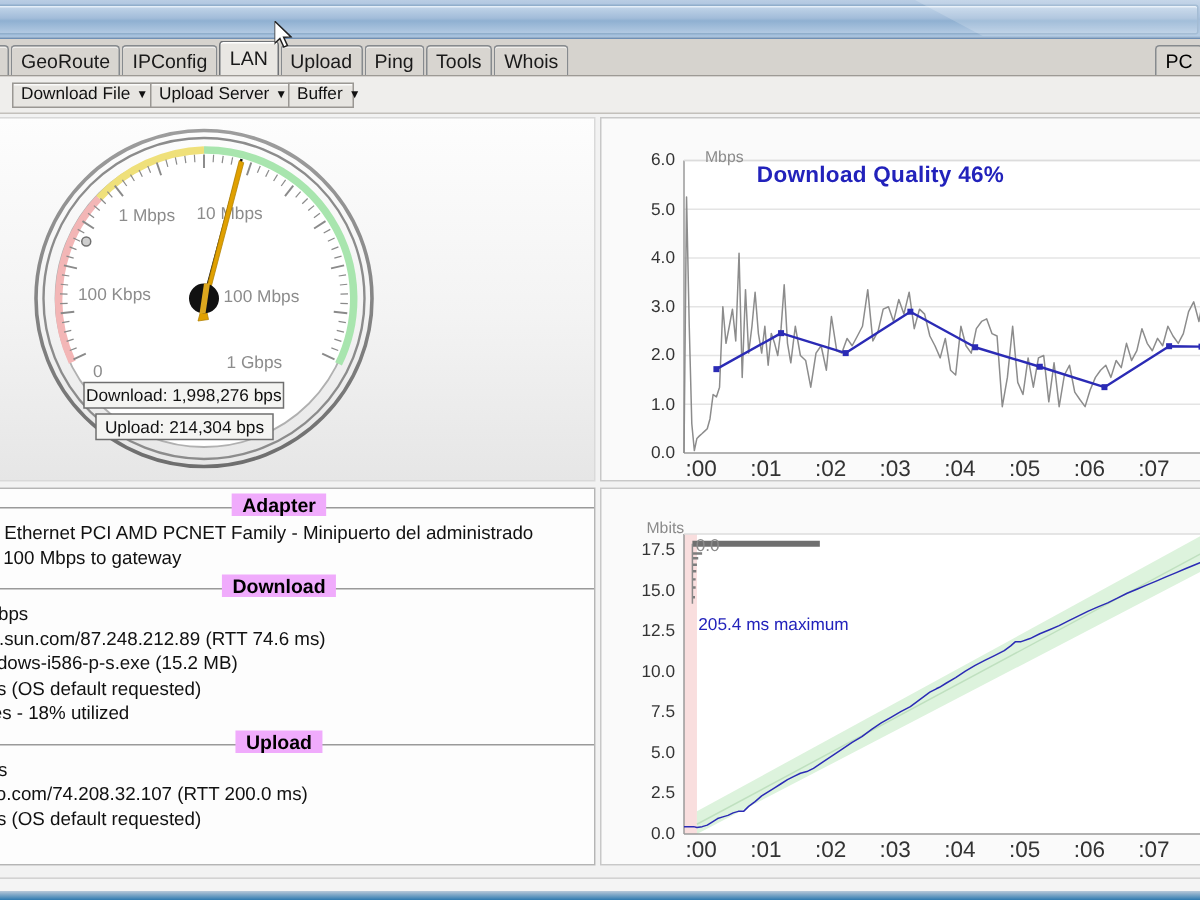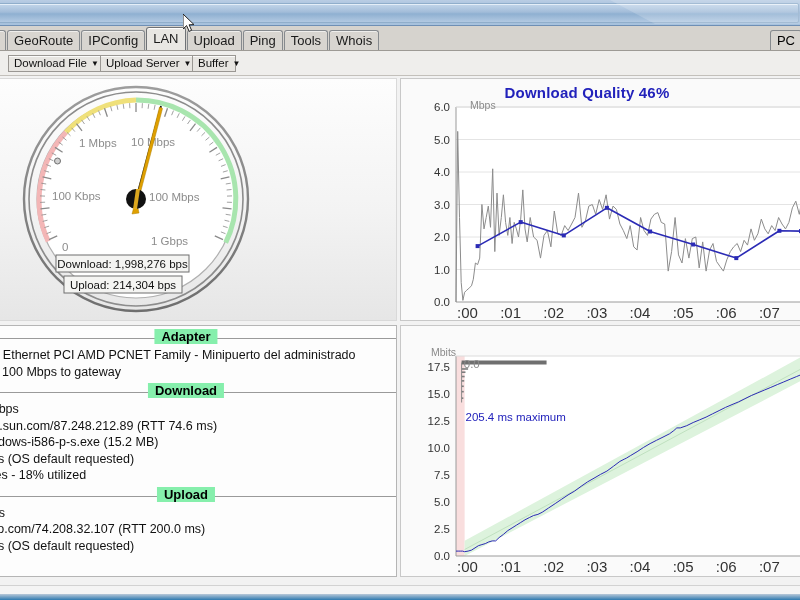--- a/index.html
+++ b/index.html
@@ -65,21 +65,21 @@
                  border:1px solid #d9d9d9; }
   .gauge-wrap { position:absolute; left:40px; top:4px; width:240px; height:235px; }
 
   
   .details { position:absolute; left:3px; top:249px; width:422px; height:252px;
              background:#fdfdfd; border:1px solid #b5b5b5; overflow:hidden; }
   .sect { position:relative; height:18px; margin-top:3px; }
   .sect-line { position:absolute; left:0; top:9px; width:100%; height:1px;
                background:#9a9a9a; }
   .sect-label { position:absolute; left:50%; top:0; transform:translateX(-50%);
-                background:#86efac; padding:0 7px; font-weight:bold; font-size:13px; color:#000; }
+                background:#f0abfc; padding:0 7px; font-weight:bold; font-size:13px; color:#000; }
   .dline { font-size:12.5px; line-height:16.5px; white-space:nowrap; color:#111;
            margin-left:-28px; padding-left:0; }
   .dlines { padding:0 0 0 2px; }
 
   
   .chart-panel { position:absolute; background:#fafafa; border:1px solid #c8c8c8; }
   #chart-top    { left:428px; top:2px;   width:402px; height:243px; }
   #chart-bottom { left:428px; top:249px; width:402px; height:252px; }
   .chart-title { position:absolute; left:0; right:0; top:5px; text-align:center;
                  color:#2222bb; font-size:15px; font-weight:bold; letter-spacing:.2px; }
@@ -272,21 +272,21 @@
           </div>
           <div class="dlines">
             <div class="dline">4,304 bps</div>
             <div class="dline">ww.ipjudo.com/74.208.32.107 (RTT 200.0 ms)</div>
             <div class="dline">192 bytes (OS default requested)</div>
           </div>
         </div>
     </div>
 
     <div class="chart-panel" id="chart-top">
-      <div class="chart-title" style="left:-28px;right:0;">Download Quality 46%</div>
+      <div class="chart-title" style="left:-28px;right:0;margin-top:24px;">Download Quality 46%</div>
       <div class="axis-unit" style="left:30px; top:20px;padding-left:39px;">Mbps</div>
       <svg id="svg-top" width="402" height="243" viewBox="0 0 402 243">
           <rect x="55" y="28" width="345" height="195" fill="#ffffff"></rect>
           <line x1="55" y1="190.5" x2="400" y2="190.5" stroke="#e4e4e4" stroke-width="1"></line>
           <line x1="55" y1="158" x2="400" y2="158" stroke="#e4e4e4" stroke-width="1"></line>
           <line x1="55" y1="125.5" x2="400" y2="125.5" stroke="#e4e4e4" stroke-width="1"></line>
           <line x1="55" y1="93" x2="400" y2="93" stroke="#e4e4e4" stroke-width="1"></line>
           <line x1="55" y1="60.5" x2="400" y2="60.5" stroke="#e4e4e4" stroke-width="1"></line>
           <line x1="55" y1="28" x2="400" y2="28" stroke="#e4e4e4" stroke-width="1"></line>
           <line x1="55" y1="28" x2="55" y2="223" stroke="#9a9a9a" stroke-width="1"></line>

